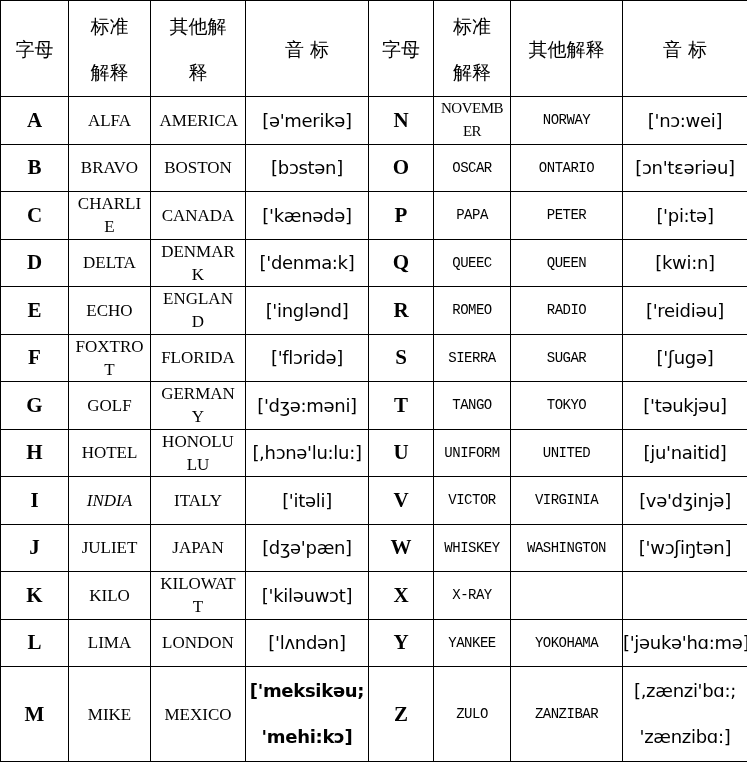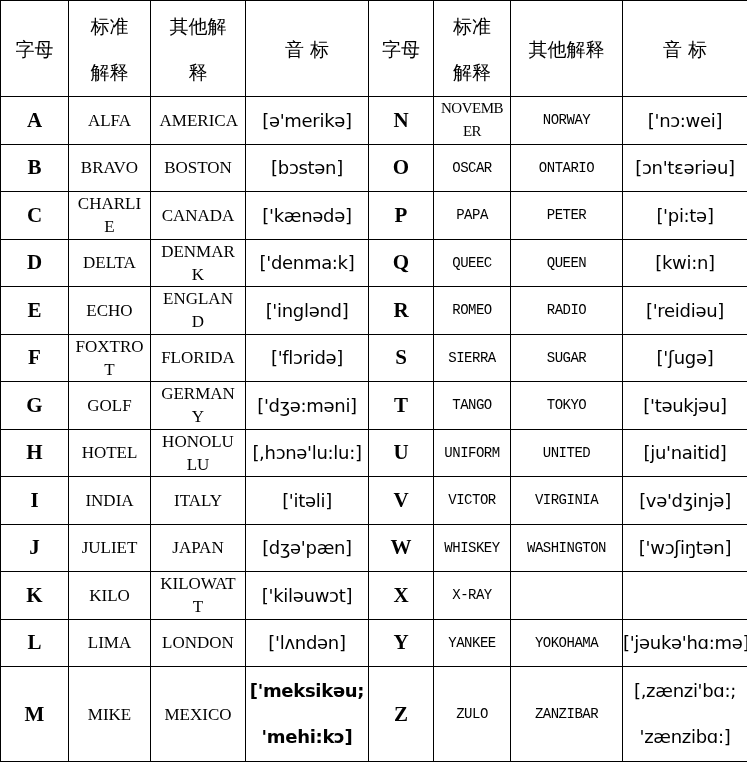--- a/index.html
+++ b/index.html
@@ -207,21 +207,21 @@
         <td class="letter"><span>U</span></td>
         <td class="std-mono">
           <span class="wrap" style="width: auto; margin: 0px auto; font-family: &quot;Liberation Mono&quot;, monospace; word-break: normal;">UNIFORM</span>
         </td>
         <td class="other-mono"><span>UNITED</span></td>
         <td class="ipa"><span>[ju'naitid]</span></td>
       </tr>
       <tr class="row">
         <td class="letter"><span>I</span></td>
         <td class="std-serif">
-          <span class="wrap" style="width: 70px; margin: 11px auto;">INDIA</span>
+          <span class="wrap" style="width: 70px; margin: 11px auto; font-style: italic;">INDIA</span>
         </td>
         <td class="other-serif">
           <span class="wrap" style="width: 80px; margin: 0px auto;">ITALY</span>
         </td>
         <td class="ipa"><span>['itəli]</span></td>
         <td class="letter"><span>V</span></td>
         <td class="std-mono">
           <span class="wrap" style="width: auto; margin: 0px auto; font-family: &quot;Liberation Mono&quot;, monospace; word-break: normal;">VICTOR</span>
         </td>
         <td class="other-mono"><span>VIRGINIA</span></td>

